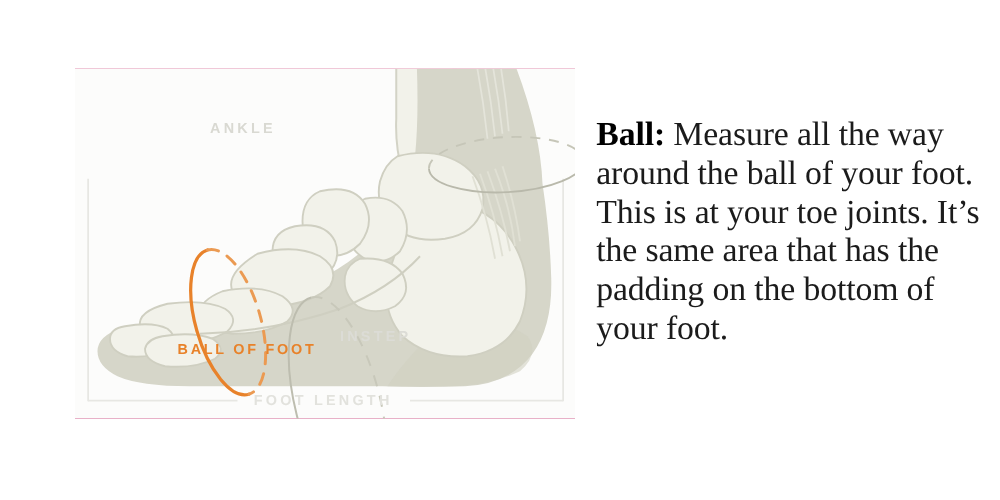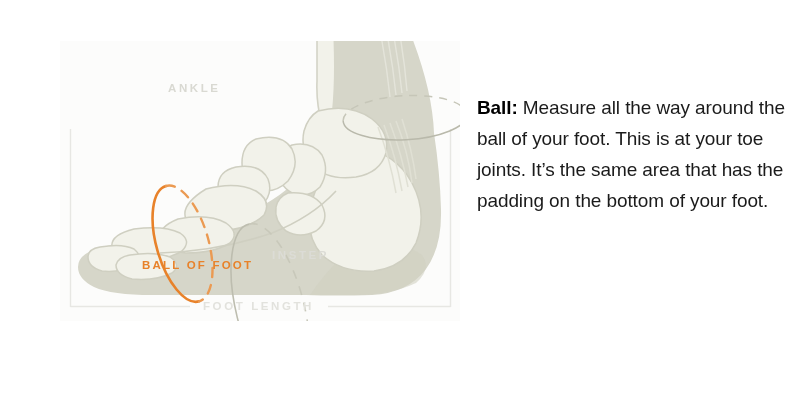--- a/index.html
+++ b/index.html
@@ -20,42 +20,42 @@
     height: 400px;
     background: #ffffff;
     display: flex;
     align-items: flex-start;
   }
 
   
   #diagram-panel {
     position: absolute;
     left: 60px;
-    top: 41px;
+    top: 55px;
     width: 400px;
     height: 280px;
     background: #be185d;
   }
   #foot-diagram {
     display: block;
     width: 400px;
     height: 280px;
   }
 
   
   #description-panel {
     position: absolute;
     left: 477px;
     top: 92px;
     width: 310px;
   }
   #description-text {
     margin: 0;
-    font-family: Liberation Sans, sans-serif;
-    font-size: 19px;
+    font-family: Liberation Serif, serif;
+    font-size: 27px;
     line-height: 31px;
     color: #1b1b1b;
     letter-spacing: -0.1px;
   }
   #description-text .lead {
     font-weight: bold;
     color: #000000;
   }
 </style>
 </head>

